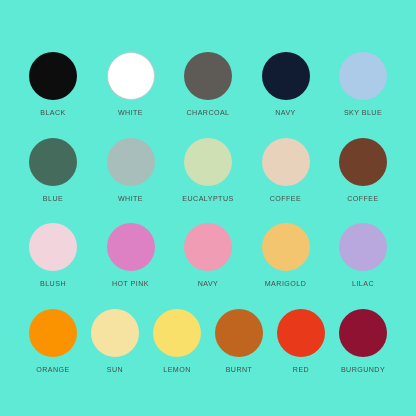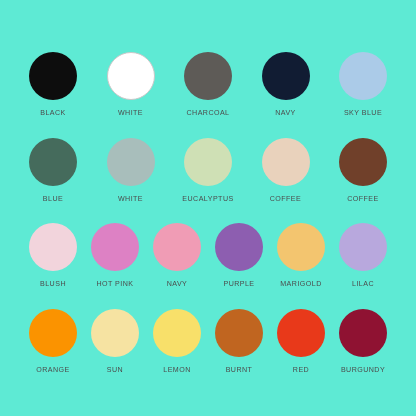--- a/index.html
+++ b/index.html
@@ -118,24 +118,20 @@
     </div>
     <div class="swatch-cell">
       <div class="swatch-dot" style="background-color: rgb(221, 129, 196);"></div>
       <div class="swatch-label">HOT PINK</div>
     </div>
     <div class="swatch-cell">
       <div class="swatch-dot" style="background-color: rgb(240, 156, 181);"></div>
       <div class="swatch-label">NAVY</div>
     </div>
     <div class="swatch-cell">
-      <div class="swatch-dot" style="background-color: rgb(141, 94, 176);"></div>
-      <div class="swatch-label">PURPLE</div>
-    </div>
-    <div class="swatch-cell">
       <div class="swatch-dot" style="background-color: rgb(243, 197, 111);"></div>
       <div class="swatch-label">MARIGOLD</div>
     </div>
     <div class="swatch-cell">
       <div class="swatch-dot" style="background-color: rgb(184, 168, 221);"></div>
       <div class="swatch-label">LILAC</div>
     </div>
   </div>
 
   <div class="swatch-row">

